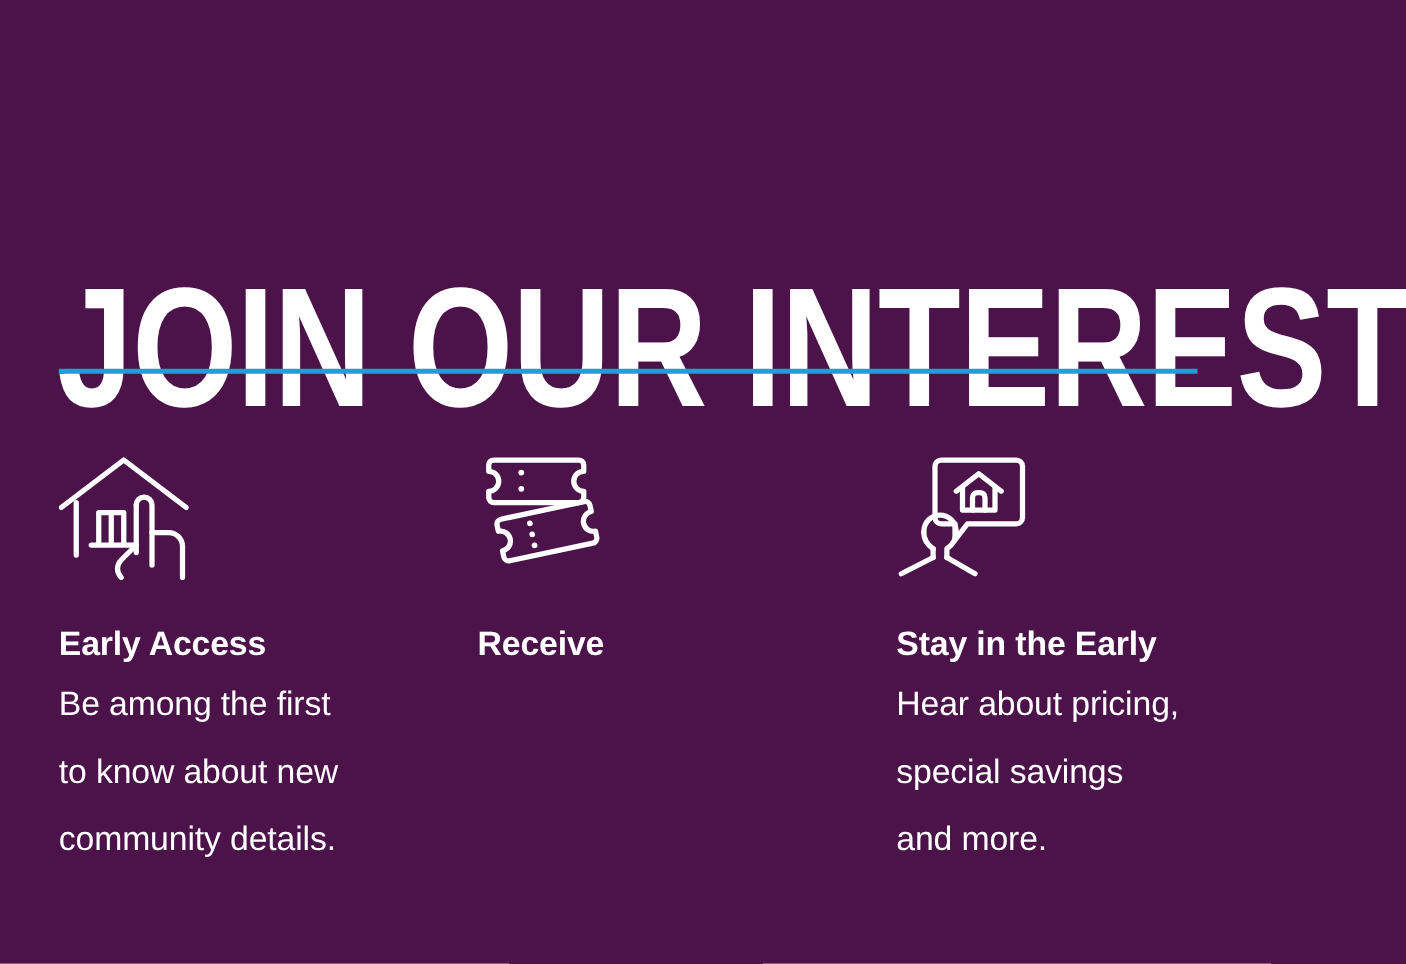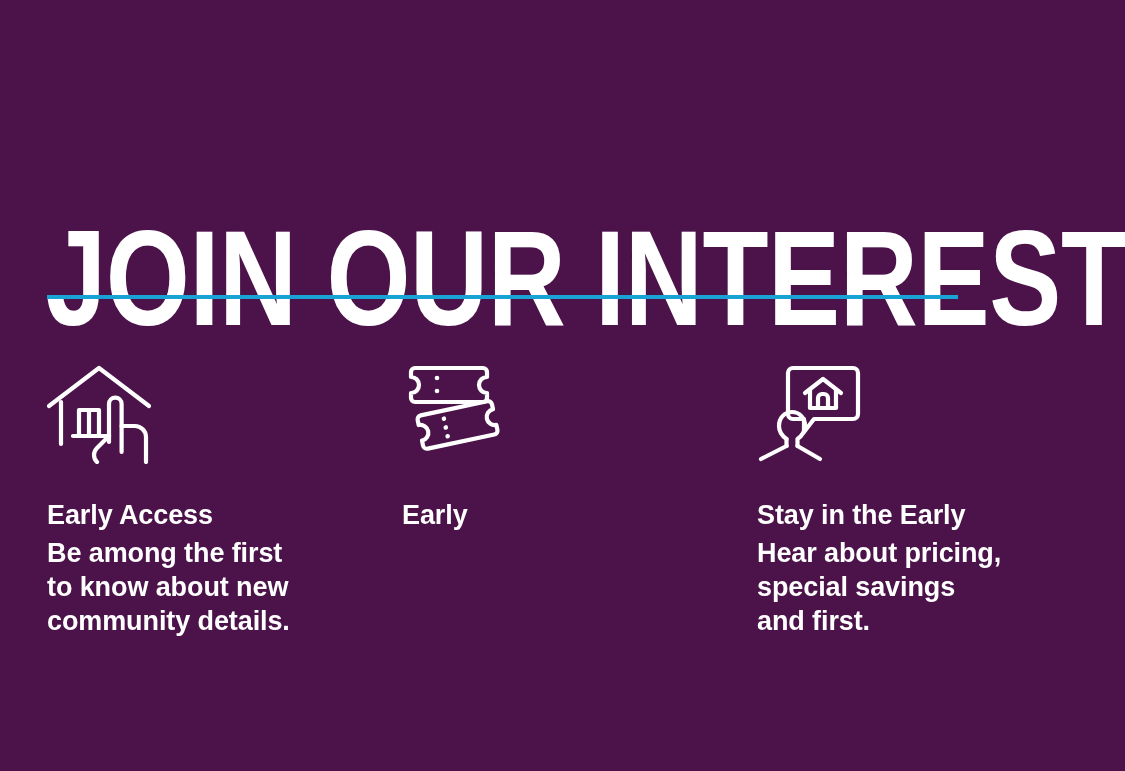--- a/index.html
+++ b/index.html
@@ -53,21 +53,20 @@
 
   
   #features {
     position: absolute;
     left: 47px;
     top: 360px;
     width: 1040px;
     display: flex;
     flex-direction: row;
     align-items: flex-start;
-    gap: 20px;
   }
   .feature-col {
     width: 335px;
     flex: 0 0 335px;
     box-sizing: border-box;
     padding-right: 22px;
   }
   .feature-icon {
     height: 108px;
     display: block;
@@ -79,22 +78,22 @@
     color: #FFFFFF;
     font-size: 27px;
     font-weight: 700;
     line-height: 34px;
     margin: 30px 0 0 0;
     letter-spacing: -0.1px;
   }
   .feature-desc {
     color: #FFFFFF;
     font-size: 27px;
-    font-weight: 700;
-    line-height: 34px;
+    font-weight: 400;
+    line-height: 54px;
     margin: 4px 0 0 0;
     letter-spacing: -0.1px;
     white-space: pre-line;
   }
 </style>
 </head>
 <body>
 
 <div id="promo-panel">
 
@@ -147,21 +146,21 @@
                      L95 57 C90.6 57 87 60.6 87 65 C87 69.4 90.6 73 95 73
                      L95 78 C95 80.2 93.2 82 91 82
                      L23 82 C20.8 82 19 80.2 19 78
                      L19 73 C23.4 73 27 69.4 27 65 C27 60.6 23.4 57 19 57 Z"></path>
             <circle cx="45" cy="56" r="2.3" fill="#FFFFFF" stroke="none"></circle>
             <circle cx="45" cy="65" r="2.3" fill="#FFFFFF" stroke="none"></circle>
             <circle cx="45" cy="74" r="2.3" fill="#FFFFFF" stroke="none"></circle>
           </g>
         </svg>
       </div>
-      <div class="feature-title">Early</div>
+      <div class="feature-title">Receive</div>
     </div>
 
     <div class="feature-col">
       <div class="feature-icon">
         <svg width="104" height="104" viewBox="0 0 104 104" fill="none" stroke="#FFFFFF" stroke-width="4.2" stroke-linecap="round" stroke-linejoin="round">
 
           <path d="M36 8 L96 8 C98.8 8 101 10.2 101 13
                    L101 54 C101 56.8 98.8 59 96 59
                    L57 59 L47 72 L47 59
                    L36 59 C33.2 59 31 56.8 31 54
@@ -176,17 +175,17 @@
           <path d="M29.5 79 C26 76.5 22 72.5 22 66"></path>
           <path d="M29.5 79 L29.5 86"></path>
 
           <path d="M29.5 86 L4 99"></path>
           <path d="M40.5 86 L63 99"></path>
         </svg>
       </div>
       <div class="feature-title">Stay in the Early</div>
       <div class="feature-desc">Hear about pricing,
 special savings
-and first.</div>
+and more.</div>
     </div>
 
   </div>
 </div>
 
 </body></html>

